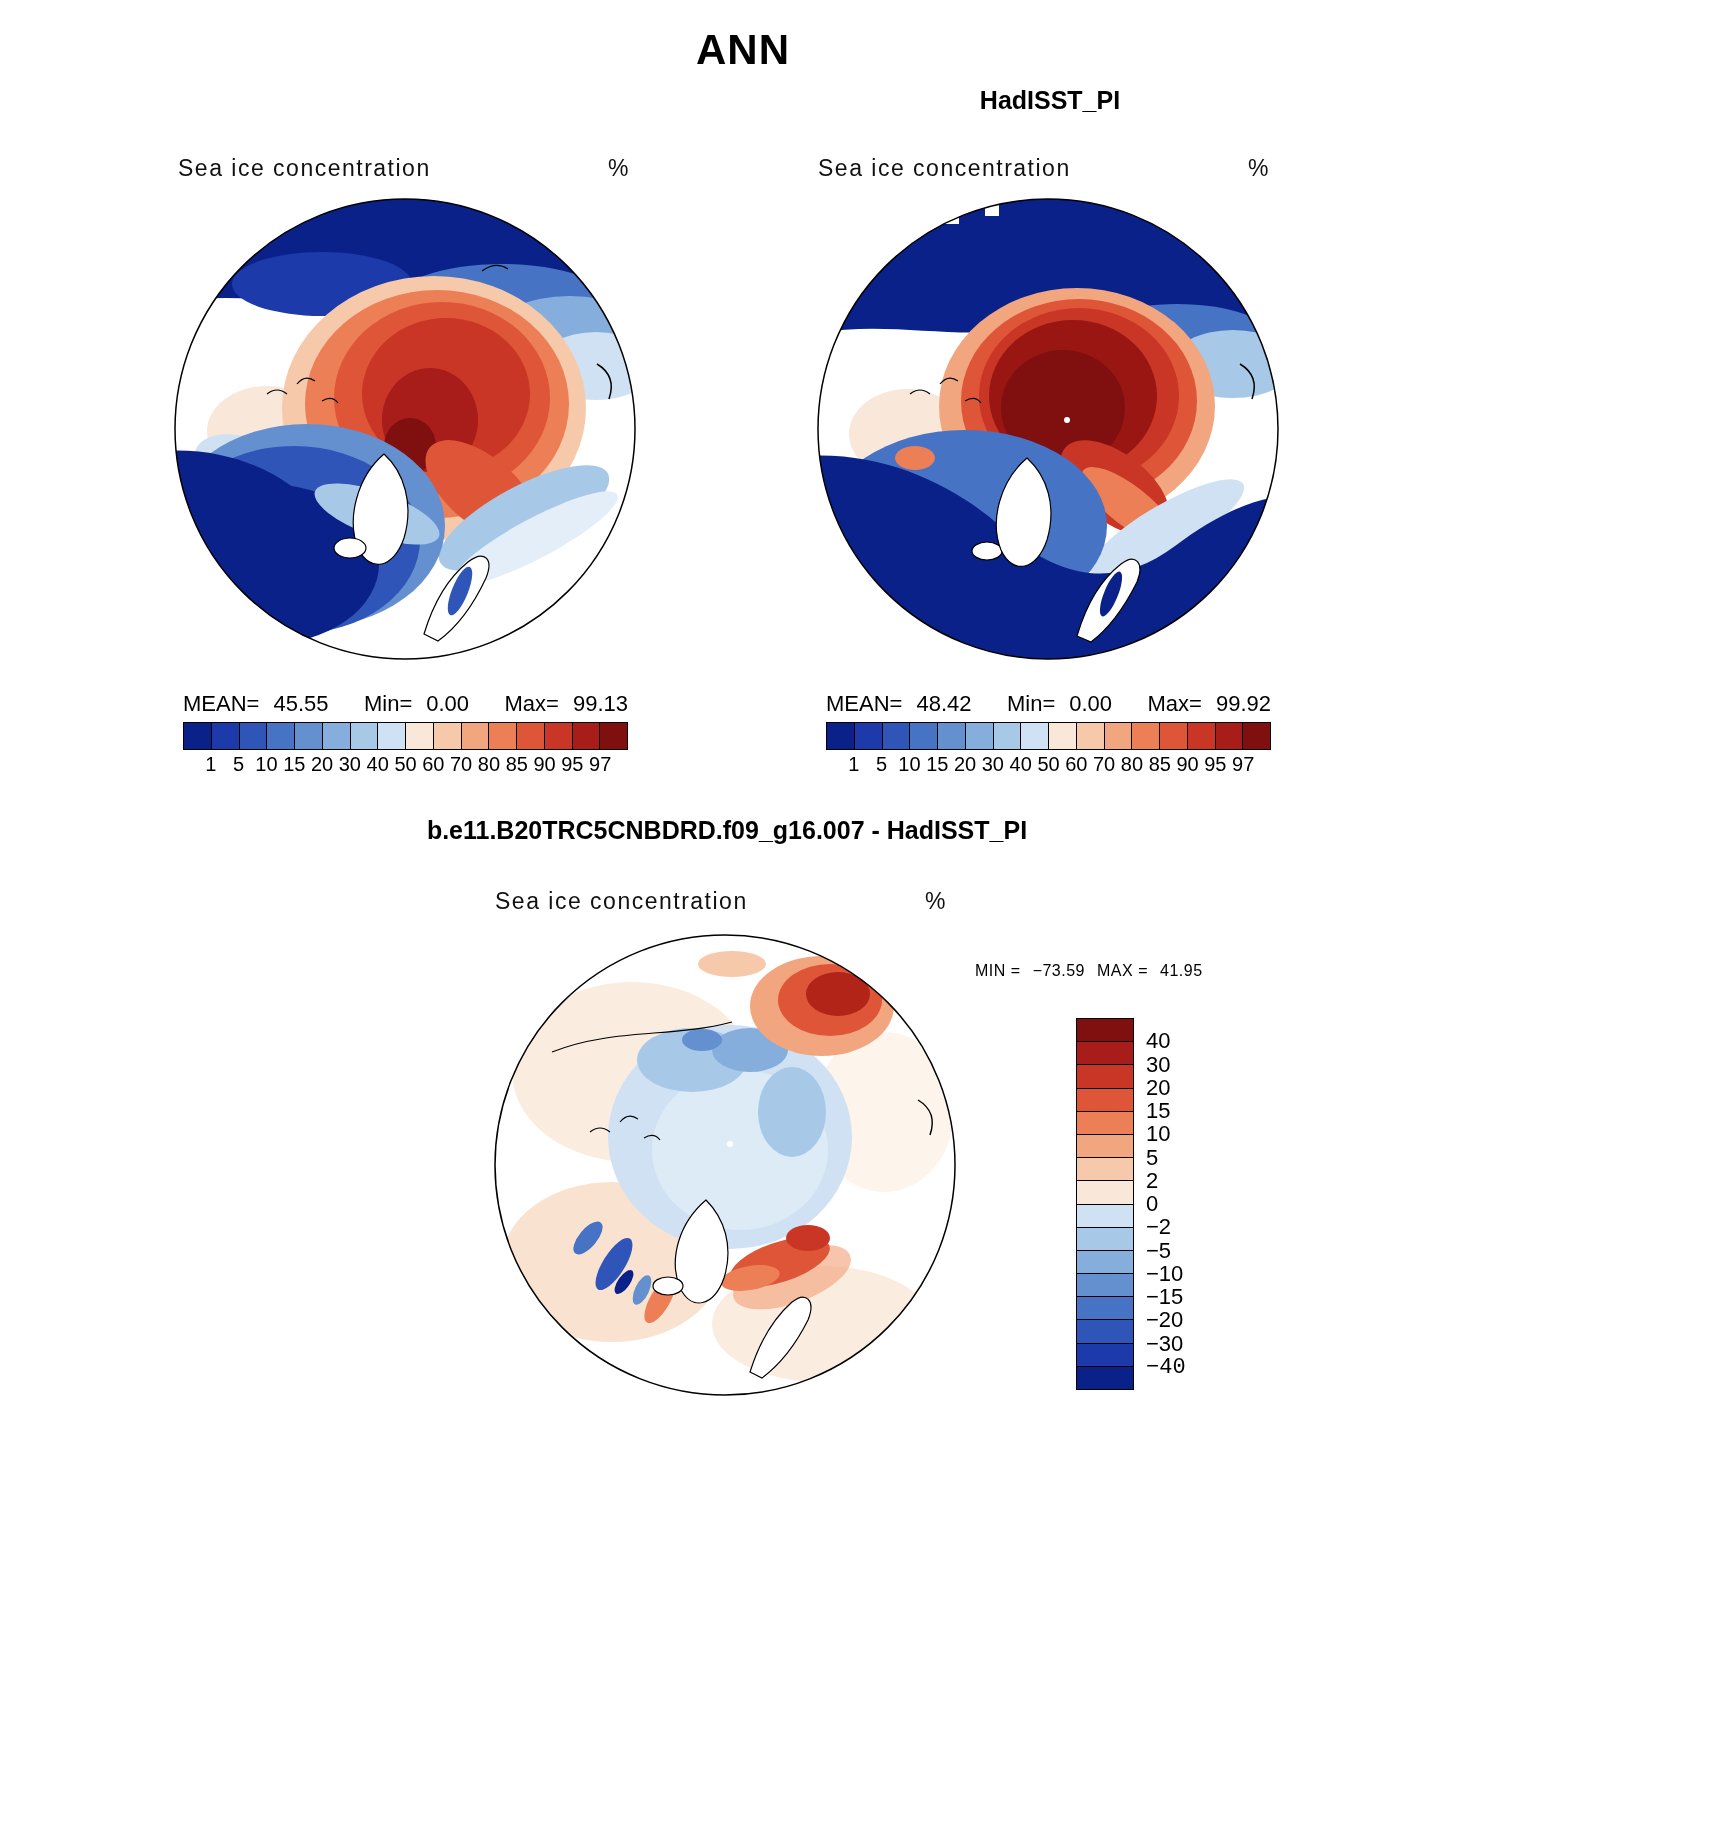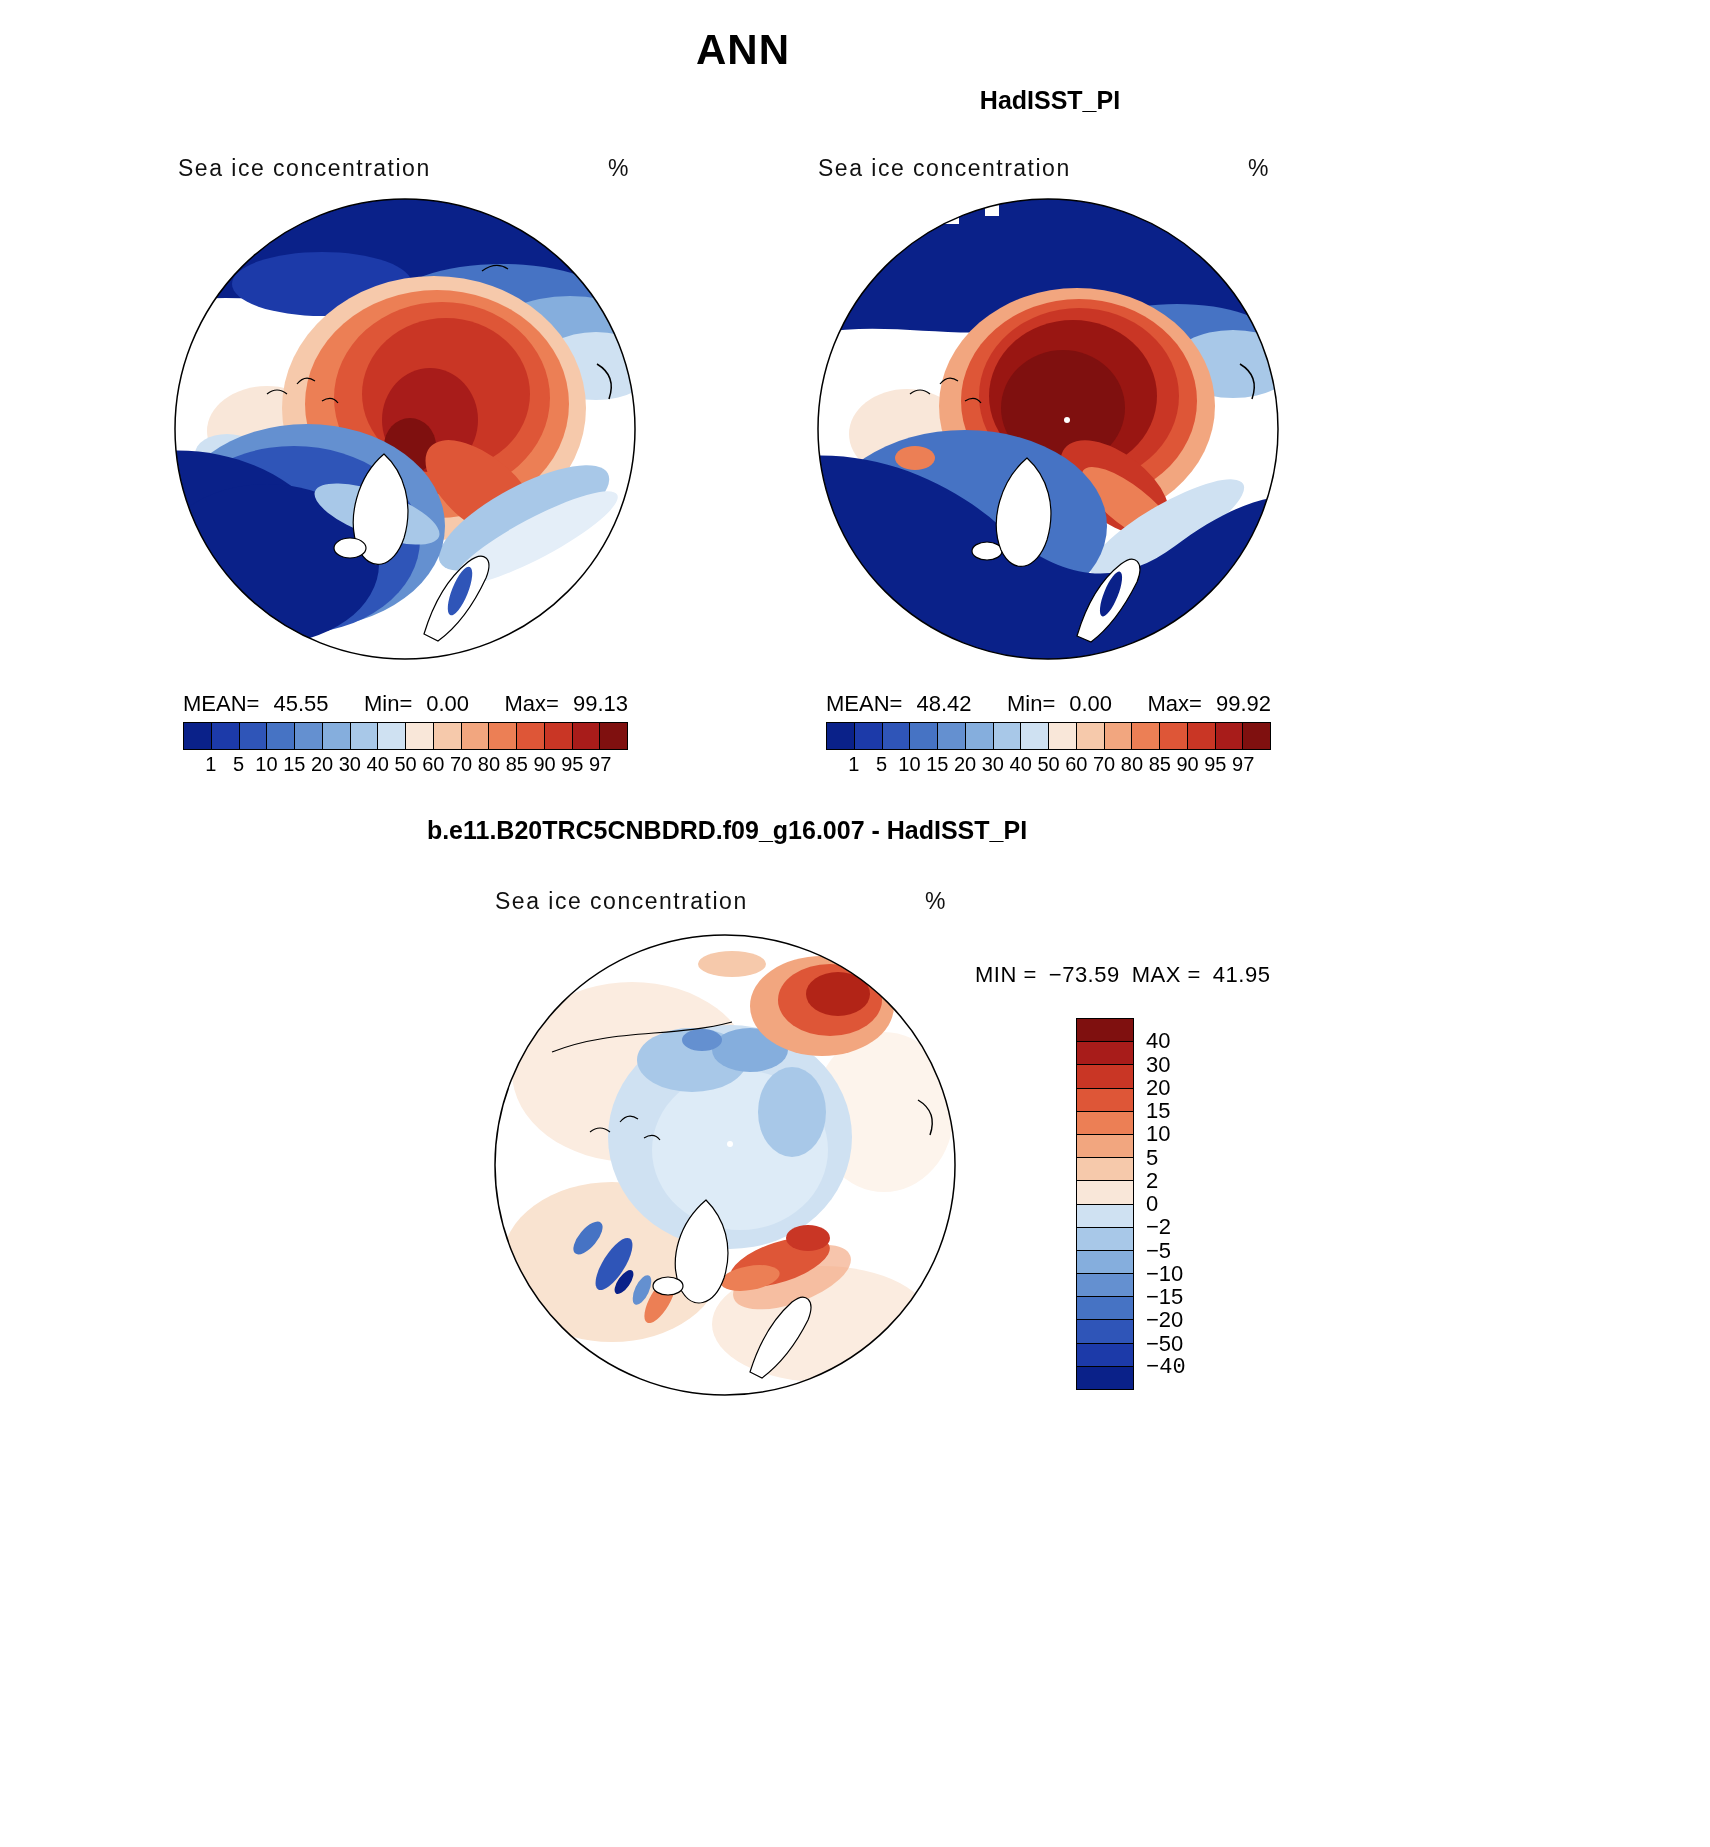--- a/index.html
+++ b/index.html
@@ -36,21 +36,21 @@
   .hbar-model { left:183px; top:722px; }
   .hbar-obs   { left:826px; top:722px; }
   .hbar { display:flex; height:28px; border:1px solid #000; box-sizing:border-box; }
   .hcell { flex:1; border-right:1px solid #000; }
   .hcell:last-child { border-right:none; }
   .hticks { position:relative; height:26px; margin-top:3px; font-size:20px; }
   .htick { position:absolute; transform:translateX(-50%); white-space:nowrap; }
 
   .diff-stats {
     position:absolute; top:962px; left:975px; width:320px;
-    display:flex; gap:12px; font-size:22px; letter-spacing:0.5px;
+    display:flex; gap:12px; font-size:16px; letter-spacing:0.5px;
   }
   .vbar-wrap { position:absolute; left:1076px; top:1018px; width:220px; height:372px; }
   .vbar { position:absolute; left:0; top:0; width:58px; height:372px; border:1px solid #000; box-sizing:border-box; display:flex; flex-direction:column; }
   .vcell { flex:1; border-bottom:1px solid #000; }
   .vcell:last-child { border-bottom:none; }
   .vticks { position:absolute; left:70px; top:0; width:120px; height:372px; font-size:22px; }
   .vtick { position:absolute; transform:translateY(-50%); white-space:nowrap; }
 </style>
 </head>
 <body>
@@ -372,18 +372,18 @@
         <span class="vtick" style="top: 25%;">15</span>
         <span class="vtick" style="top: 31.25%;">10</span>
         <span class="vtick" style="top: 37.5%;">5</span>
         <span class="vtick" style="top: 43.75%;">2</span>
         <span class="vtick" style="top: 50%;">0</span>
         <span class="vtick" style="top: 56.25%;">−2</span>
         <span class="vtick" style="top: 62.5%;">−5</span>
         <span class="vtick" style="top: 68.75%;">−10</span>
         <span class="vtick" style="top: 75%;">−15</span>
         <span class="vtick" style="top: 81.25%;">−20</span>
-        <span class="vtick" style="top: 87.5%;">−50</span>
+        <span class="vtick" style="top: 87.5%;">−30</span>
         <span class="vtick" style="top: 93.75%; font-family: Liberation Mono, monospace;">−40</span>
       </div>
   </div>
 
 </div>
 
 </body></html>

